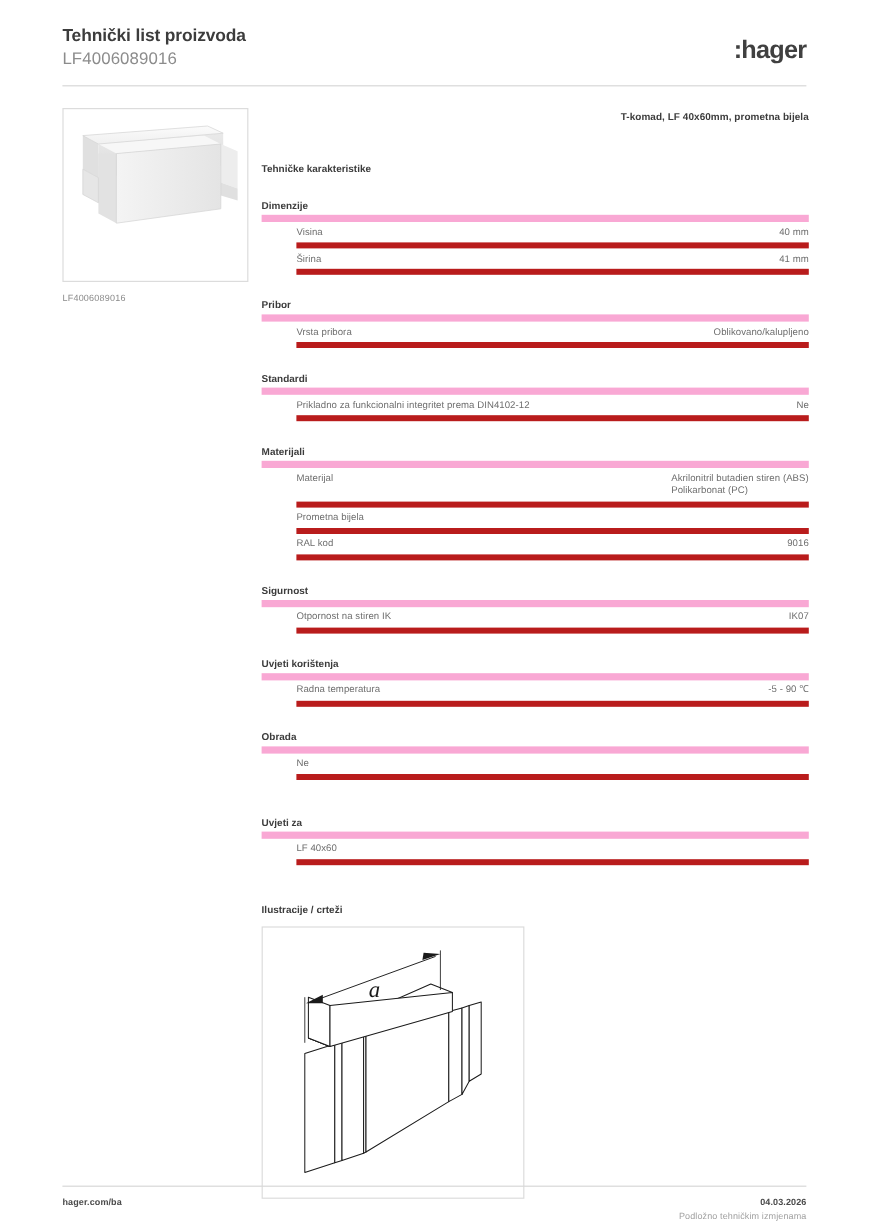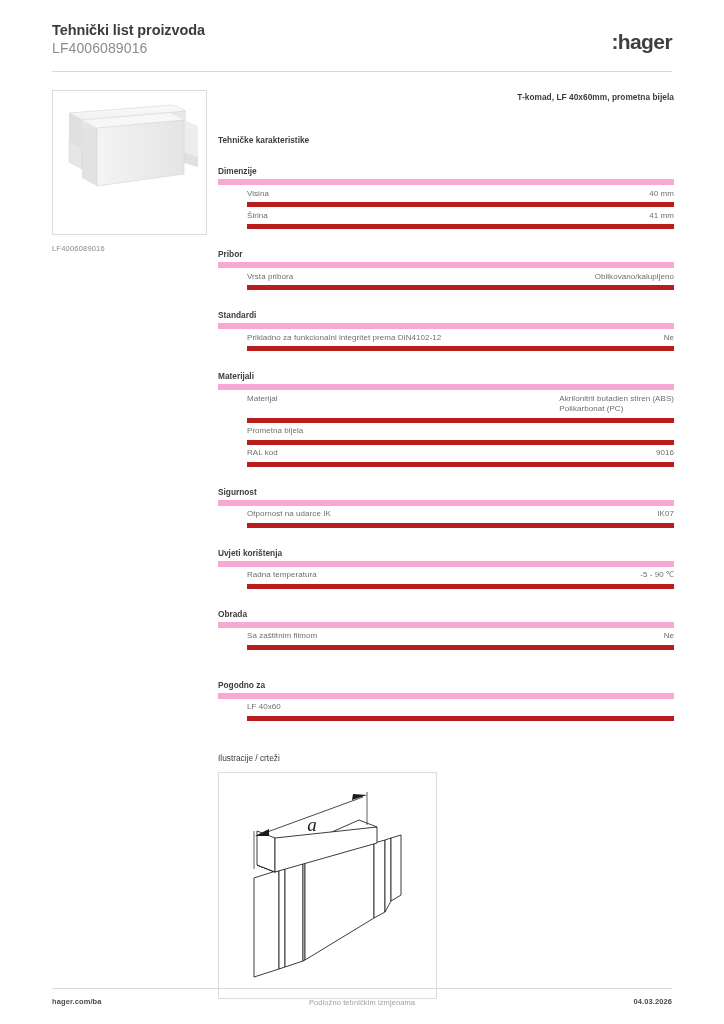--- a/index.html
+++ b/index.html
@@ -142,21 +142,21 @@
     letter-spacing: 0.05px;
     white-space: pre-line;
   }
 
   
   .suit-group { margin-top: 30px; }
 
   
   .illus-title {
     font-size: 8.3px;
-    font-weight: normal;
+    font-weight: bold;
     color: #3c3c3c;
     margin-top: 32px;
   }
   .illus-box {
     margin-top: 9px;
     width: 219px;
     height: 227px;
     border: 1px solid #dcdcdc;
     box-sizing: border-box;
     background: #fff;
@@ -185,22 +185,22 @@
     left: 0;
     top: 0;
     font-weight: bold;
     color: #4a4a4a;
     letter-spacing: 0.1px;
   }
   .footer-center {
     position: absolute;
     left: 0;
     right: 0;
-    top: 1px;
-    text-align: center;
+    top: 12px;
+    text-align: right;
     color: #a0a0a0;
     letter-spacing: 0.1px;
   }
   .footer-right {
     position: absolute;
     right: 0;
     top: 0;
     font-weight: bold;
     color: #4a4a4a;
     letter-spacing: 0.1px;
@@ -301,42 +301,41 @@
             <span class="spec-value">Prometna bijela</span>
           </div>
           <div class="spec-row">
             <span class="spec-label">RAL kod</span>
             <span class="spec-value">9016</span>
           </div>
         </div>
         <div class="spec-group">
           <div class="group-head">Sigurnost</div>
           <div class="spec-row">
-            <span class="spec-label">Otpornost na udarce IK</span>
+            <span class="spec-label">Otpornost na stiren IK</span>
             <span class="spec-value">IK07</span>
           </div>
         </div>
         <div class="spec-group">
           <div class="group-head">Uvjeti korištenja</div>
           <div class="spec-row">
             <span class="spec-label">Radna temperatura</span>
             <span class="spec-value">-5 - 90 ℃</span>
           </div>
         </div>
         <div class="spec-group">
           <div class="group-head">Obrada</div>
           <div class="spec-row">
-            <span class="spec-label">Sa zaštitnim filmom</span>
             <span class="spec-value">Ne</span>
           </div>
         </div>
       </div>
 
     <div class="spec-group suit-group">
-      <div class="group-head">Pogodno za</div>
+      <div class="group-head">Uvjeti za</div>
       <div class="spec-row">
         <span class="spec-label">LF 40x60</span>
         <span class="spec-value"></span>
       </div>
     </div>
 
     <div class="illus-title">Ilustracije / crteži</div>
 
     <div class="illus-box">
       <svg width="217" height="225" viewBox="0 0 217 225">

